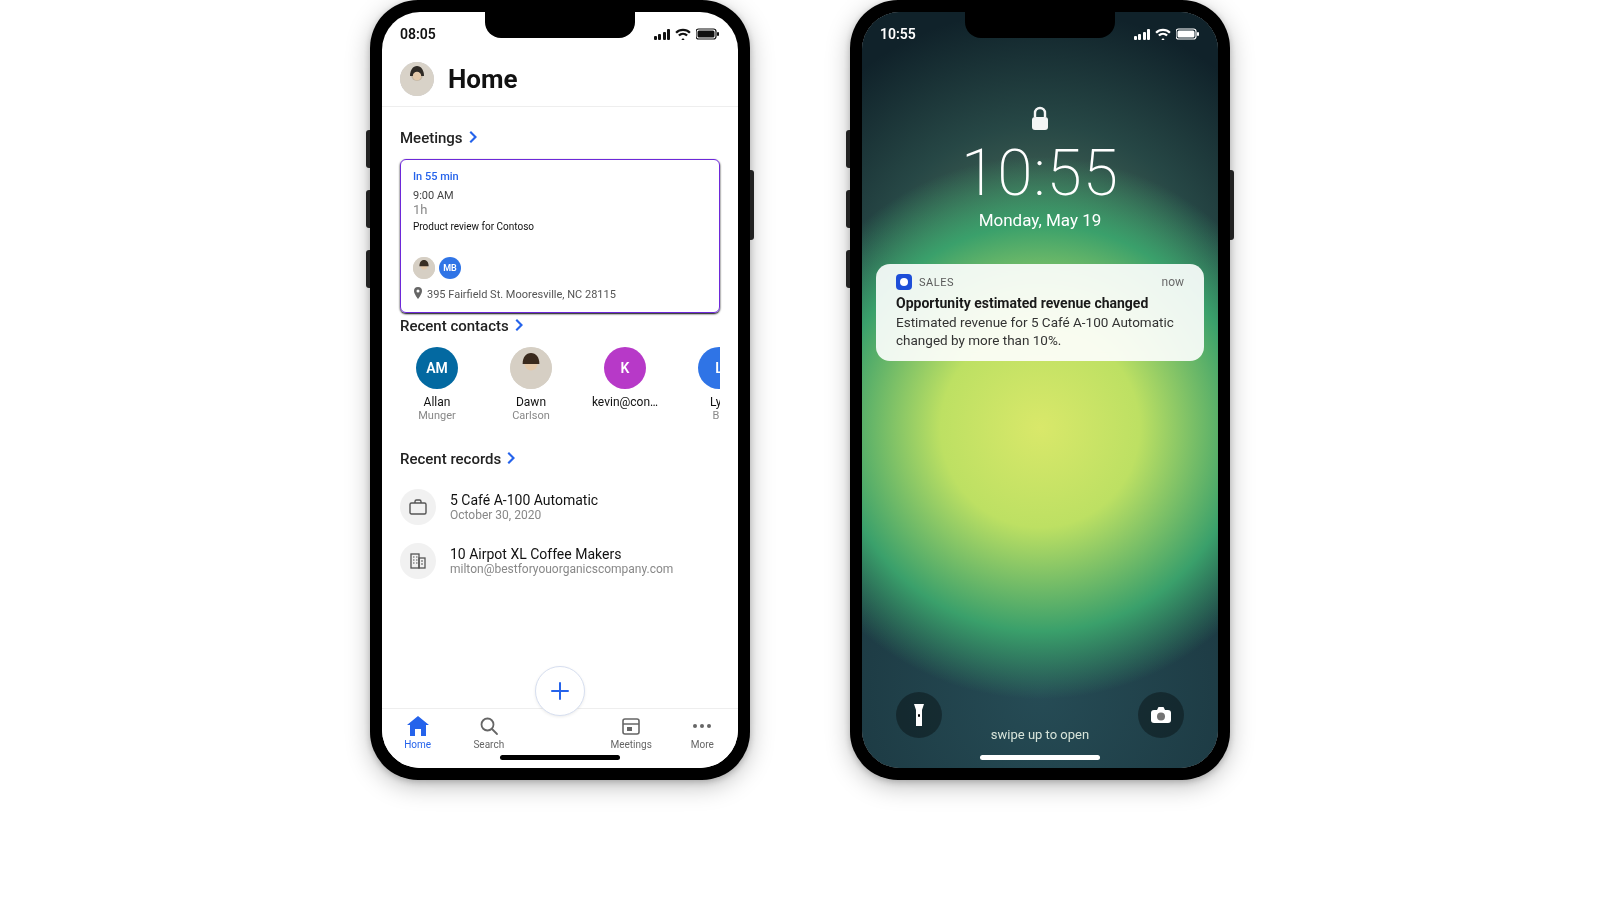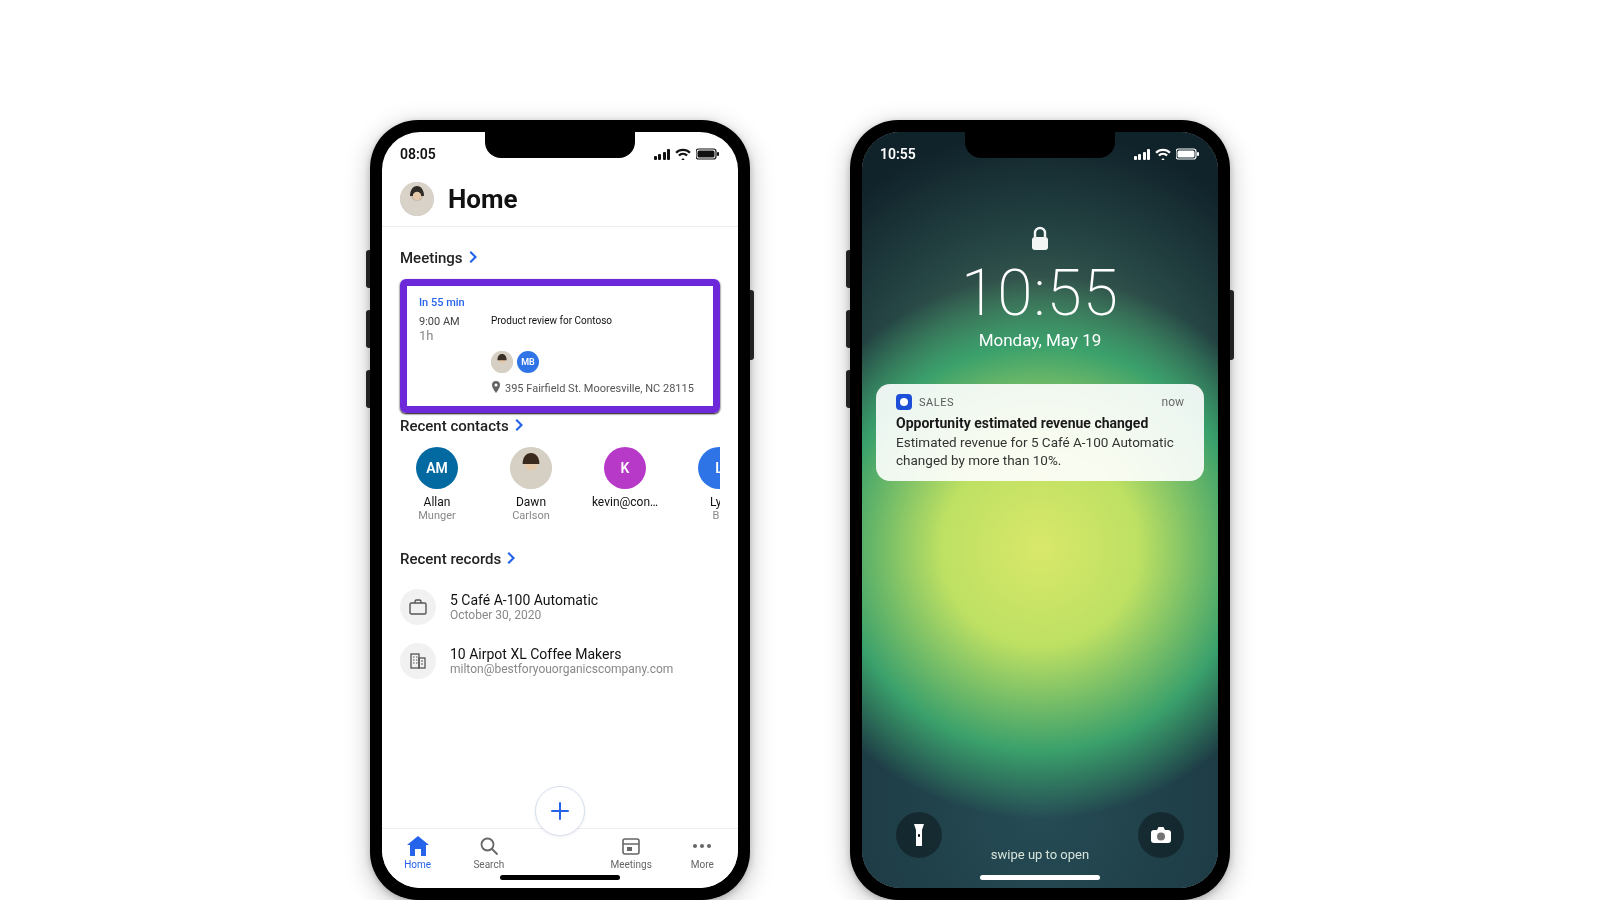--- a/index.html
+++ b/index.html
@@ -8,21 +8,21 @@
     background: #fff;
     width: 1600px;
     height: 900px;
     position: relative;
     overflow: hidden;
   }
   .stage {
     width: 1600px;
     height: 900px;
     display: flex;
-    align-items: flex-end;
+    align-items: flex-start;
     justify-content: center;
     gap: 100px;
   }
 
   
   .phone {
     width: 380px;
     height: 780px;
     background: #000;
     border-radius: 48px;
@@ -115,27 +115,27 @@
   .scroll { padding:18px; padding-bottom:90px; }
 
   .sec-title {
     display:flex; align-items:center; gap:6px;
     font-size:15px; font-weight:500; color:#222;
     margin-top:4px; margin-bottom:12px;
   }
   .sec-title .chev { color:#2563eb; }
 
   .meeting-card {
-    border:7px solid #6d28d9;
+    border:1px solid #6d28d9;
     border-radius:6px;
     padding:10px 12px;
     box-shadow:0 1px 2px rgba(0,0001,.03);
   }
   .mc-badge { font-size:11px; color:#2563eb; font-weight:500; margin-bottom:6px; }
-  .mc-row { display:flex; gap:22px; }
+  .mc-row { display:flex; gap:4px;flex-direction:column; }
   .mc-time { width:50px; }
   .mc-time .t1 { font-size:11px; color:#444; }
   .mc-time .t2 { font-size:13px; color:#888; }
   .mc-main { flex:1; }
   .mc-title { font-size:10px; color:#111; margin-bottom:25px; }
   .mc-avatars { display:flex; gap:4px; align-items:center; margin-bottom:8px; }
   .mc-av {
     width:22px; height:22px; border-radius:50%;
     display:inline-flex; align-items:center; justify-content:center;
     font-size:9px; font-weight:600; color:#fff;

